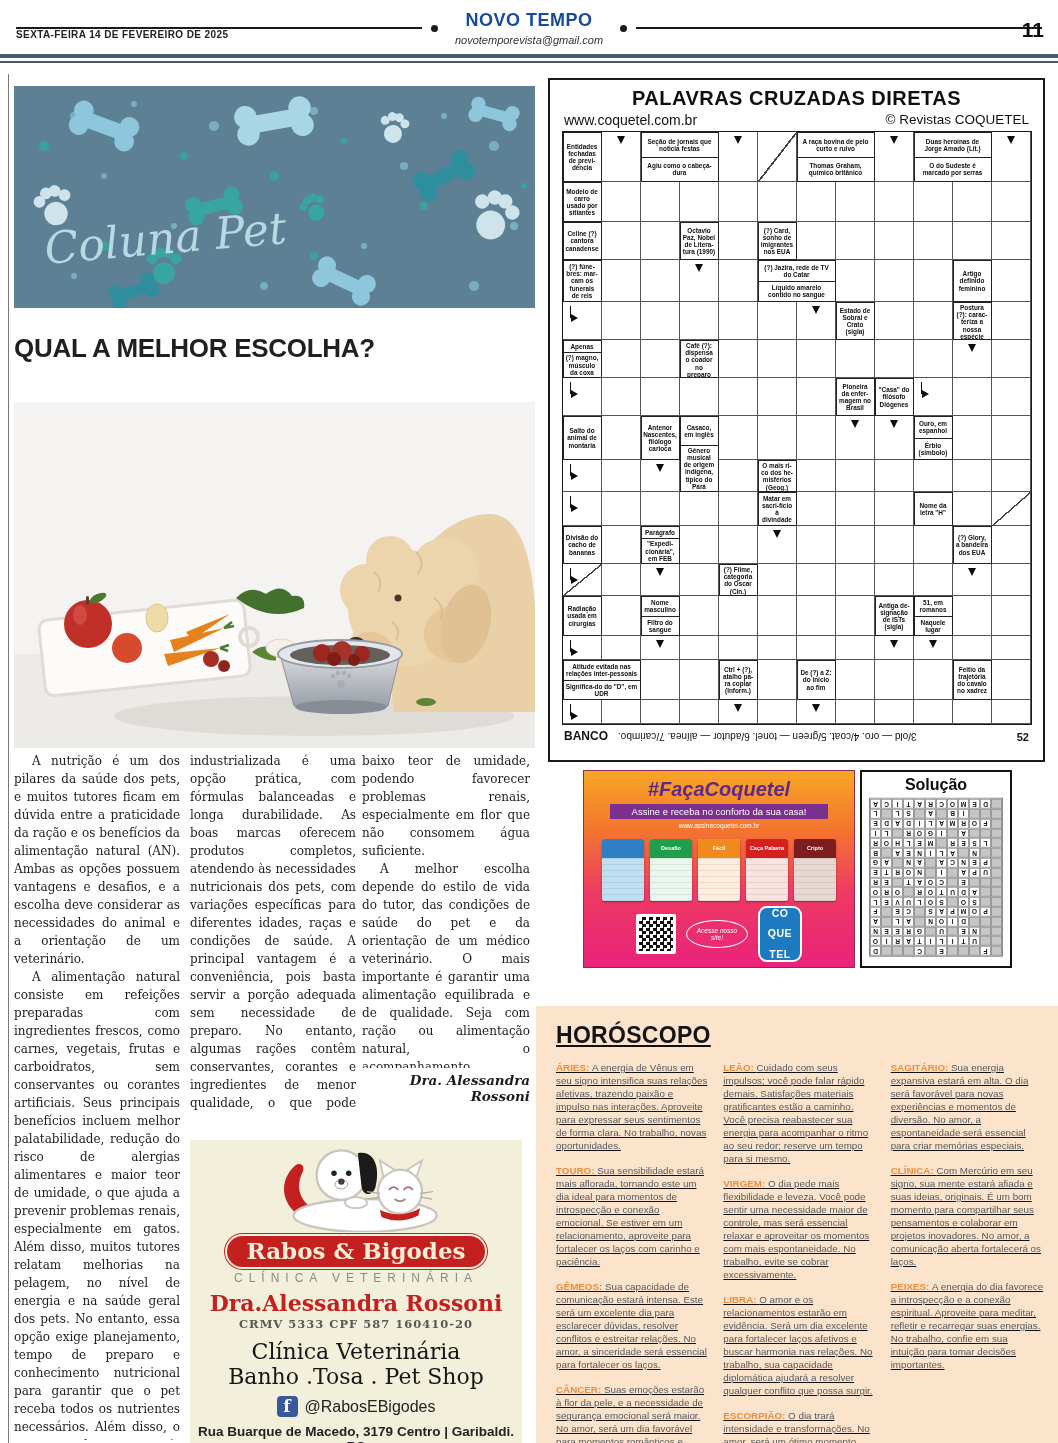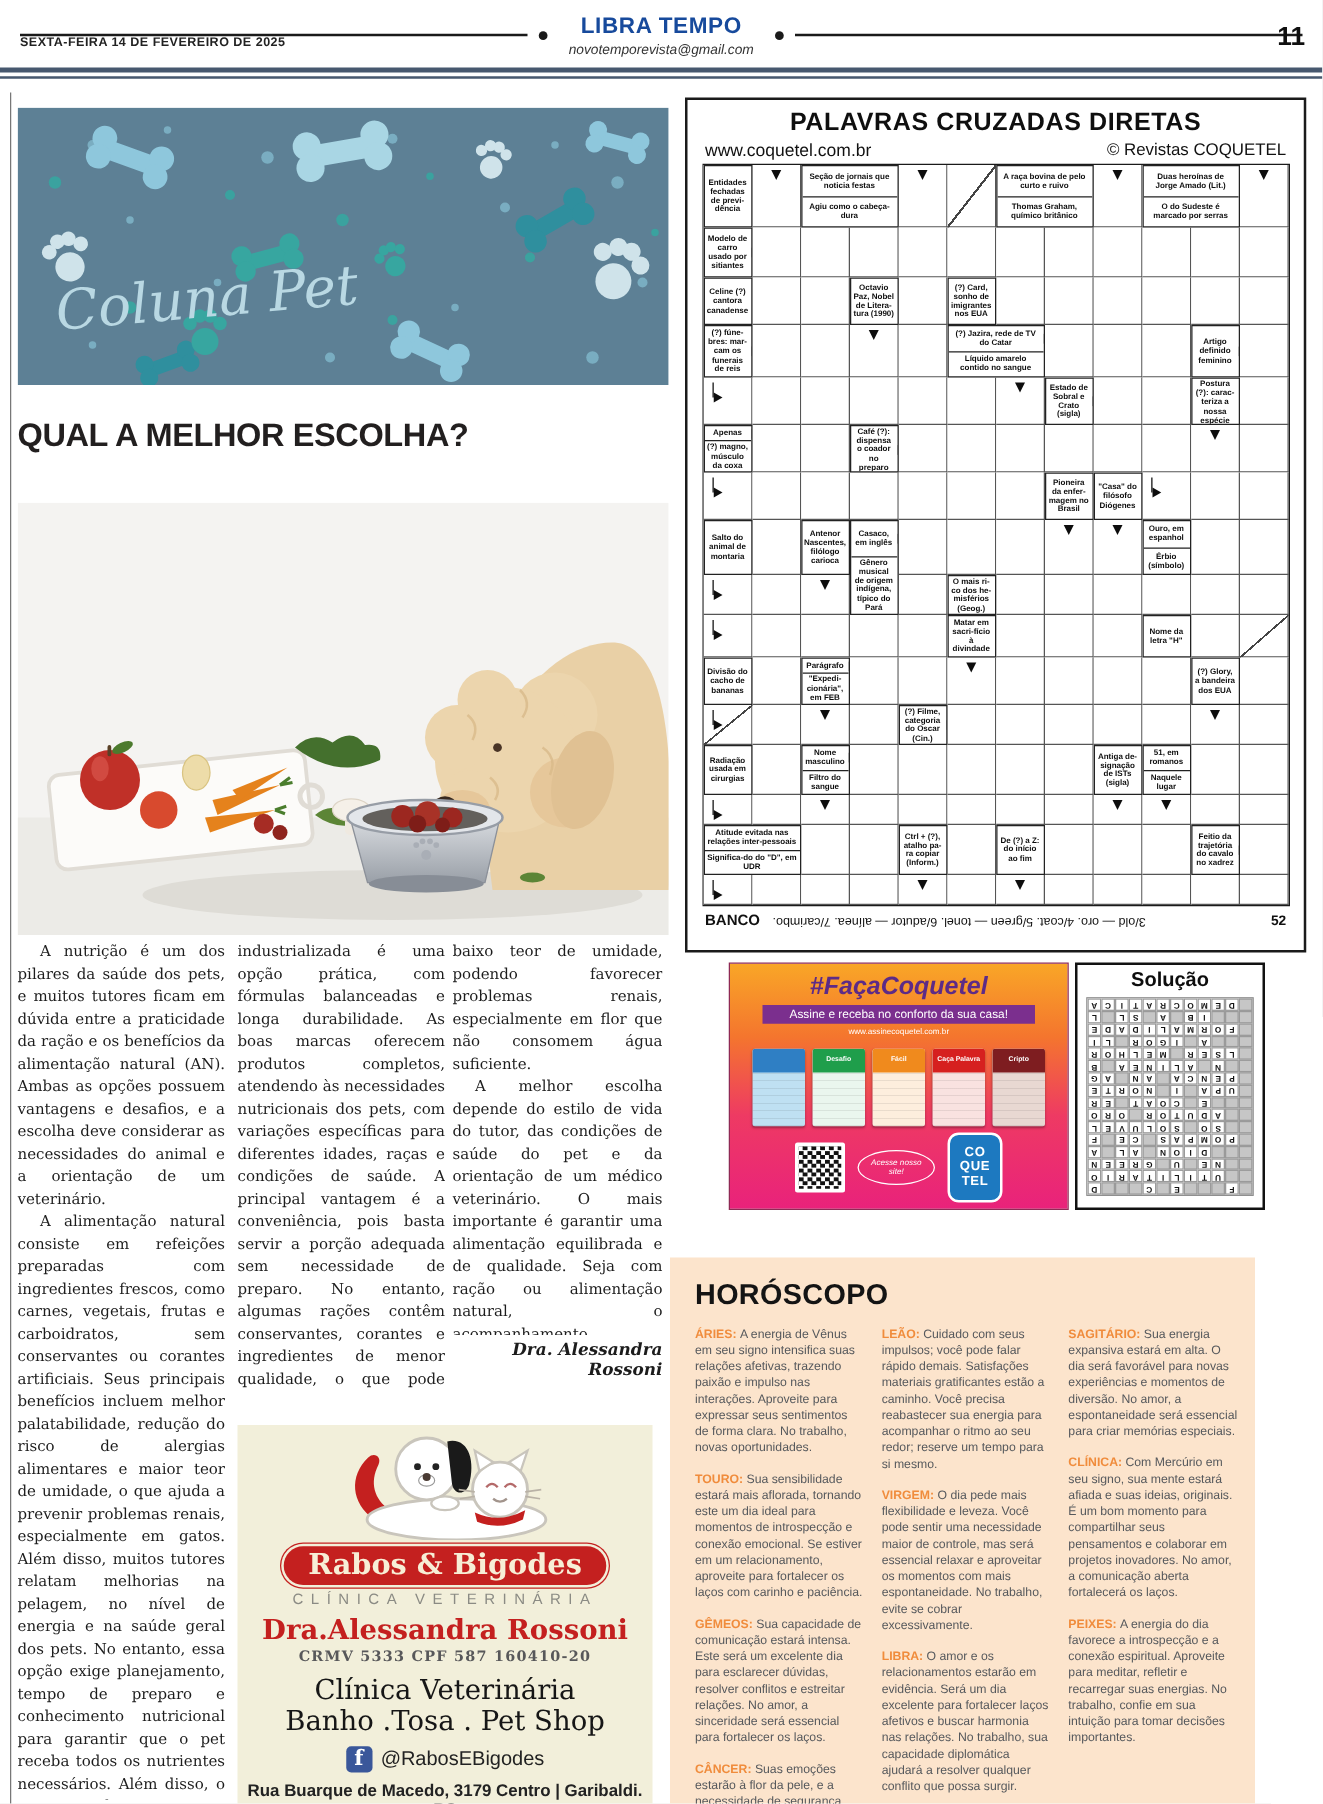--- a/index.html
+++ b/index.html
@@ -66,47 +66,47 @@
   .promo-tag{display:inline-block;background:#7b2f8e;color:#fff;font-size:9.5px;padding:2px 22px;margin-top:3px;}
   .promo-url{font-size:6.5px;color:#fff;margin-top:3px;}
   .covers{display:flex;justify-content:center;align-items:flex-end;gap:6px;margin-top:6px;height:66px;}
   .cover{width:42px;height:62px;border-radius:2px;box-shadow:0 1px 2px rgba(0,0,0,.35);overflow:hidden;display:flex;flex-direction:column;}
   .cover-top{height:17px;display:flex;align-items:center;justify-content:center;color:#fff;font-weight:bold;font-size:5.5px;line-height:1.05;padding:1px;}
   .cover-body{flex:1;background-image:repeating-linear-gradient(0deg,rgba(0,0,0,.08) 0 1px,transparent 1px 6px);}
   .promo-row{display:flex;align-items:center;justify-content:center;gap:10px;margin-top:5px;}
   .qr{width:34px;height:34px;background:#fff;padding:3px;border-radius:2px;}
   .qr-in{width:100%;height:100%;background:conic-gradient(#111 25%,#fff 0 50%,#111 0 75%,#fff 0) 0 0/7px 7px;}
   .badge{width:52px;border:1.5px solid #fff;border-radius:50%;color:#fff;font-size:6.5px;font-style:italic;padding:6px 4px;}
-  .cq{width:40px;height:52px;background:#1d79c0;border:2px solid #fff;border-radius:9px;color:#fff;font-weight:800;font-size:10.5px;line-height:1.08;display:flex;flex-direction:column;align-items:center;justify-content:center;letter-spacing:.5px;}
+  .cq{width:40px;height:52px;background:#1d79c0;border:2px solid #fff;border-radius:9px;color:#fff;font-weight:800;font-size:10.5px;line-height:1.08;display:flex;flex-direction:column;align-items:center;justify-content:space-between;letter-spacing:.5px;}
   .promo-soc{font-size:7.5px;color:#fff;margin-top:5px;}
   
   .sol{position:absolute;left:860px;top:770px;width:152px;height:198px;border:2px solid #111;box-sizing:border-box;background:#fff;text-align:center;}
   .sol-title{font-weight:800;font-size:16px;margin-top:4px;color:#0d0d0d;}
   #sol-grid{display:grid;grid-template-columns:repeat(12,11px);grid-auto-rows:9.8px;width:132px;margin:4px auto 0;transform:rotate(180deg);border:1px solid #888;}
   .sc{border:.5px solid #9a9a9a;font-size:6.6px;font-weight:bold;display:flex;align-items:center;justify-content:center;color:#111;background:#fff;box-sizing:border-box;}
   .sc.sh{background:#c6c6c6;}
   
-  .horo{position:absolute;left:536px;top:1006px;width:468px;height:437px;background:#fce4cc;box-sizing:border-box;padding:16px 14px 8px 20px;}
+  .horo{position:absolute;left:536px;top:1006px;width:522px;height:437px;background:#fce4cc;box-sizing:border-box;padding:16px 14px 8px 20px;text-decoration:underline;}
   .horo-title{font-size:23px;font-weight:800;color:#141414;letter-spacing:.3px;margin-bottom:12px;}
   .hcols{display:flex;gap:14px;}
   .hcol{flex:1;min-width:0;}
   .hent{font-size:9.8px;line-height:1.33;color:#55585c;margin-bottom:12px;}
   .hsign{color:#f08c3c;font-weight:bold;}
 </style>
 </head>
 <body>
 
 <div class="page">
 
   <div class="hdr">
     <div class="hdr-mid">
       <div class="hline"></div>
       <div class="hdot"></div>
       <div class="hbrand">
-        <div class="brand">LIBRA TEMPO</div>
+        <div class="brand">NOVO TEMPO</div>
         <div class="email">novotemporevista@gmail.com</div>
       </div>
       <div class="hdot"></div>
       <div class="hline"></div>
     </div>
     <div class="hdate">SEXTA-FEIRA 14 DE FEVEREIRO DE 2025</div>
     <div class="hpage">11</div>
     <div class="hrule-a"></div>
     <div class="hrule-b"></div>
   </div>

